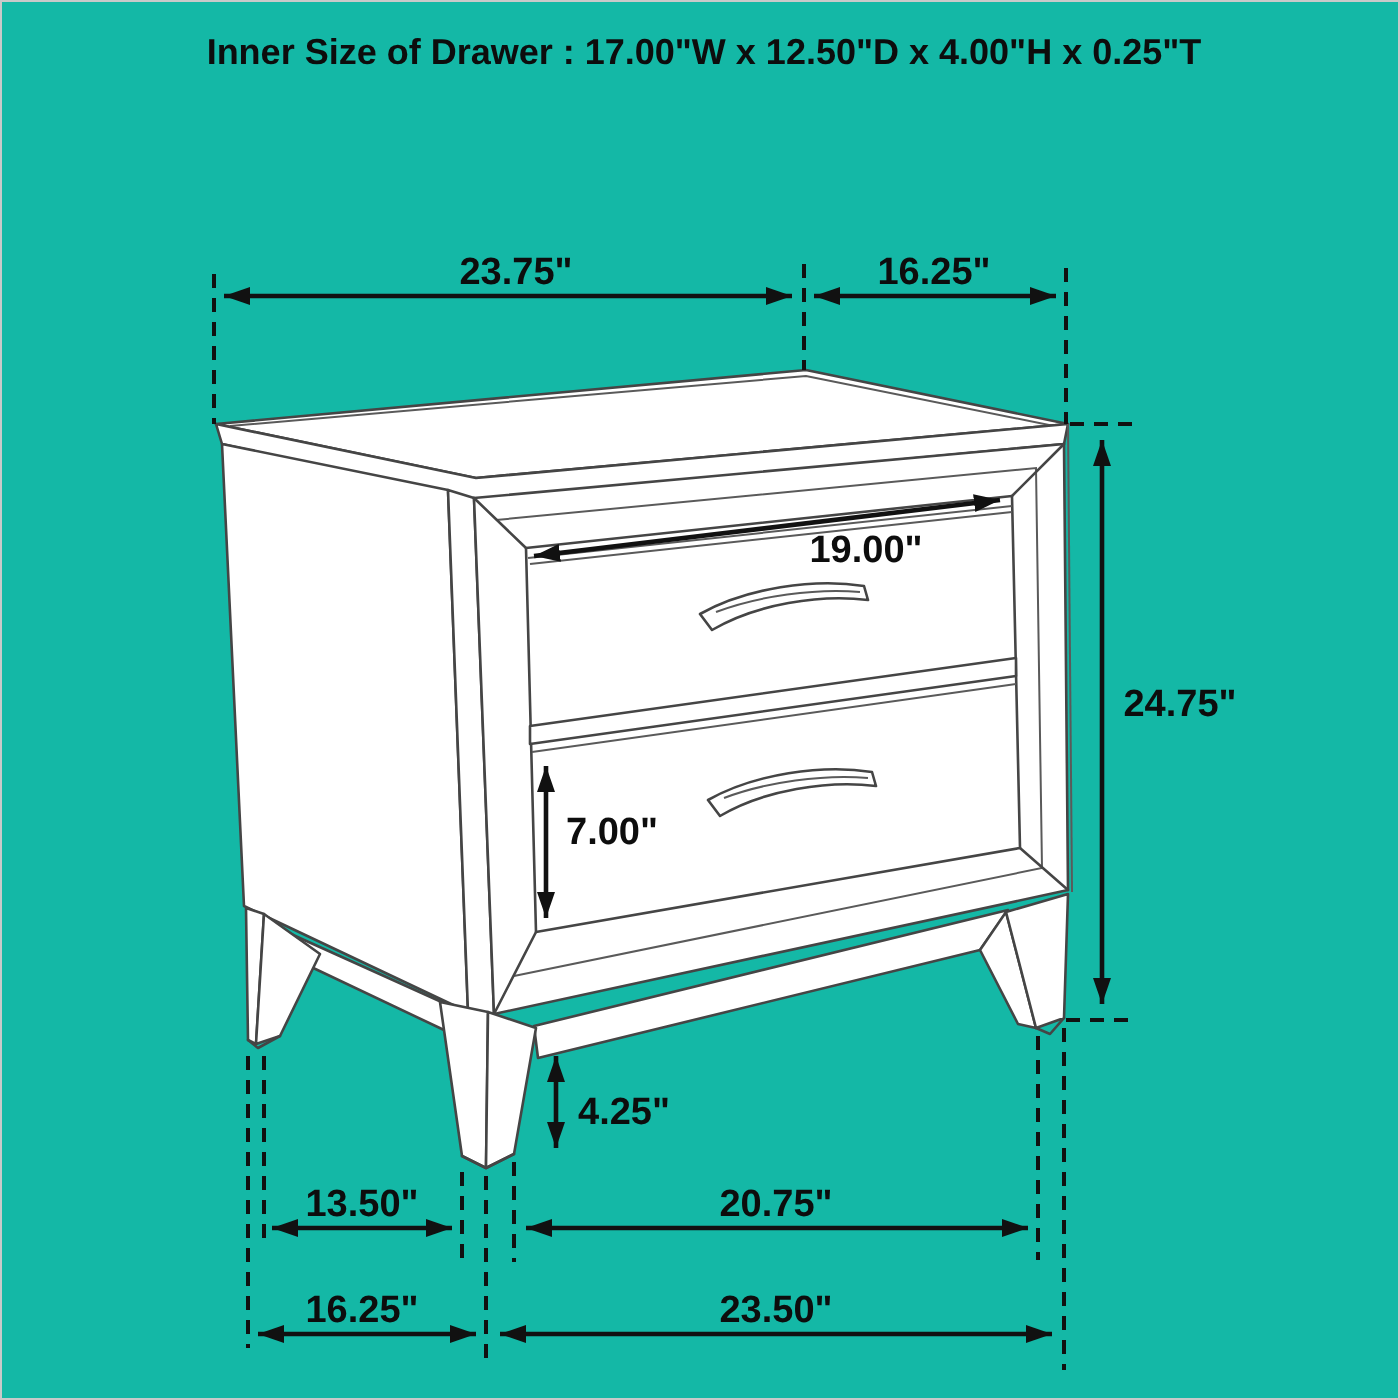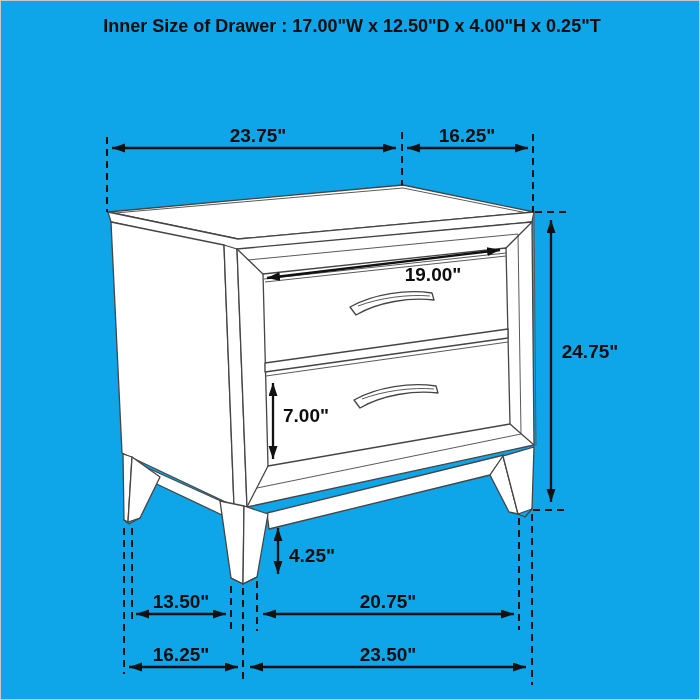--- a/index.html
+++ b/index.html
@@ -1,20 +1,20 @@
 <!DOCTYPE html>
 <html><head>
 <meta charset="utf-8">
 <style>
   html,body{margin:0;padding:0;background:#fff;}
   .canvas{
     position:relative;
     width:700px;height:700px;
     box-sizing:border-box;
-    background:#0ea5e9;
+    background:#14b8a6;
     border:1px solid #c9c9c9;
     font-family:"Liberation Sans","DejaVu Sans",sans-serif;
     overflow:hidden;
     text-align:center;
   }
   svg{position:absolute;left:0;top:0;}
   .furn{stroke:#454545;stroke-width:1.3;fill:none;stroke-linejoin:round;stroke-linecap:round;}
   .furn-f{stroke:#454545;stroke-width:1.3;fill:#ffffff;stroke-linejoin:round;}
   .thin{stroke:#5a5a5a;stroke-width:1;fill:none;}
   .dim{stroke:#111111;stroke-width:2.3;fill:none;}

